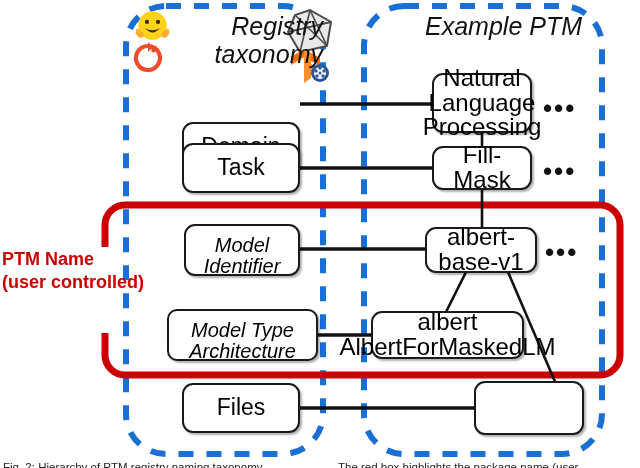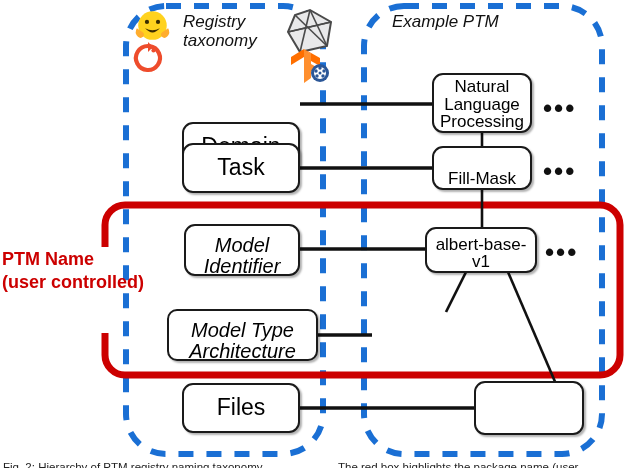--- a/index.html
+++ b/index.html
@@ -50,32 +50,32 @@
     display: block;
     white-space: pre-line;
     padding: 0 4px;
   }
 
   
   .tax-node { font-size: 23px; }
   .tax-node.italic .node-label { font-style: italic; font-size: 20px; margin-top: 12px; }
 
   
-  .ex-node { font-size: 17px; align-items: flex-end; }
+  .ex-node { font-size: 24px; }
 
   
   .panel-title {
     position: absolute;
     font-style: italic;
-    font-size: 17px;
+    font-size: 25px;
     font-weight: 400;
     color: #111111;
     white-space: pre-line;
     line-height: 1.12;
-    text-align: left;
+    text-align: right;
     z-index: 7;
   }
 
   
   #ptm-name-label {
     position: absolute;
     left: 2px;
     top: 248px;
     width: 180px;
     text-align: left;
@@ -263,20 +263,24 @@
   <div class="node ex-node" style="left:432px; top:146px; width:100px; height:44px;">
     <span class="node-label">Fill-Mask</span>
   </div>
   <div class="ellipsis" style="left:543px; top:158px;">•••</div>
 
   <div class="node ex-node" style="left:425px; top:227px; width:112px; height:46px;">
     <span class="node-label">albert-base-v1</span>
   </div>
   <div class="ellipsis" style="left:545px; top:239px;">•••</div>
 
+  <div class="node ex-node" style="left:371px; top:311px; width:153px; height:48px;">
+    <span class="node-label">albert
+AlbertForMaskedLM</span>
+  </div>
 
   <div class="node ex-node" style="left:474px; top:381px; width:110px; height:54px;">
     <span class="node-label"></span>
   </div>
 
   <div id="caption">
     <span class="cap-inner">Fig. 2:  Hierarchy of PTM registry naming taxonomy.</span>
     <span class="cap-right">The red box highlights the package name (user</span>
   </div>
 

